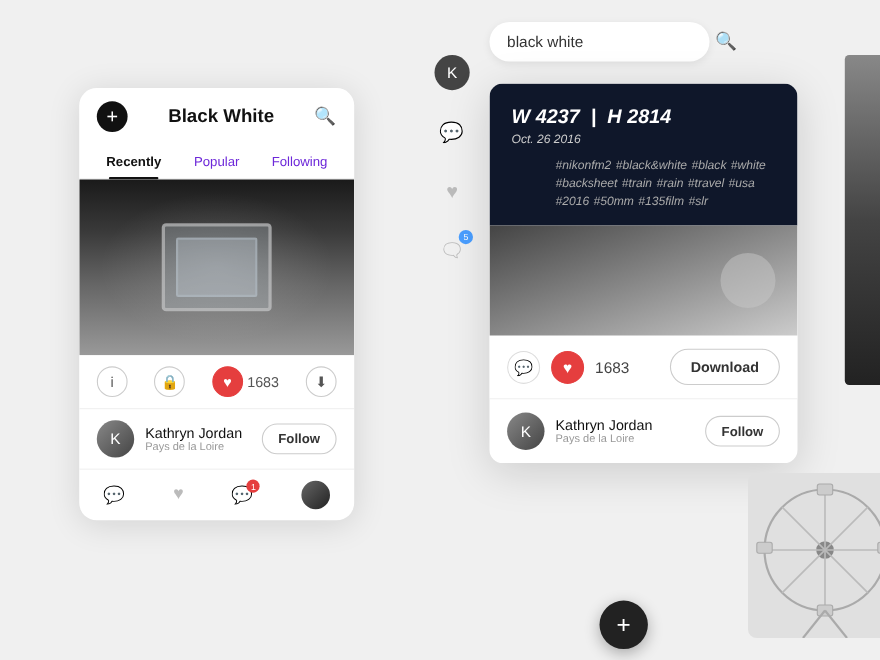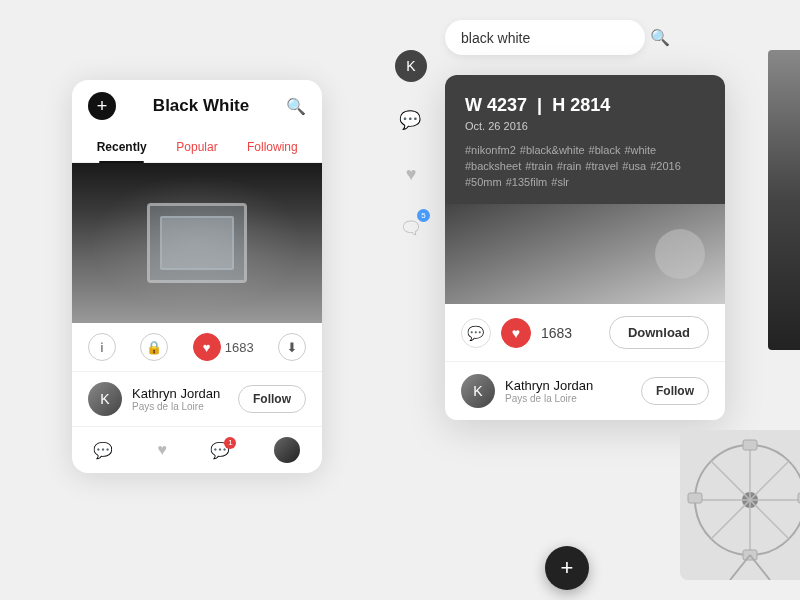--- a/index.html
+++ b/index.html
@@ -58,21 +58,21 @@
       display: flex;
       border-bottom: 1px solid #eee;
       padding: 0 12px;
     }
 
     .card-tab {
       flex: 1;
       text-align: center;
       padding: 8px 0;
       font-size: 12px;
-      color: #ef4444;
+      color: #6d28d9;
       cursor: pointer;
       position: relative;
     }
 
     .card-tab.active {
       color: #111;
       font-weight: 600;
     }
 
     .card-tab.active::after {
@@ -325,23 +325,24 @@
     
     .image-detail-card {
       background: #fff;
       border-radius: 12px;
       box-shadow: 0 8px 40px rgba(0,0,0,0.15);
       overflow: hidden;
       width: 280px;
     }
 
     .image-detail-top {
-      background: #404040;
+      background: #0f172a;
       padding: 20px 20px 16px;
       color: #fff;
+      font-style: italic;
     }
 
     .image-dimensions {
       font-size: 18px;
       font-weight: 600;
       margin-bottom: 4px;
     }
 
     .image-size {
       font-size: 13px;
@@ -352,20 +353,21 @@
     .image-date {
       font-size: 11px;
       color: #ccc;
       margin-bottom: 12px;
     }
 
     .tags {
       display: flex;
       flex-wrap: wrap;
       gap: 4px;
+      margin-left: 40px;
     }
 
     .tag {
       font-size: 11px;
       color: #aaa;
     }
 
     .image-detail-preview {
       width: 100%;
       height: 100px;

